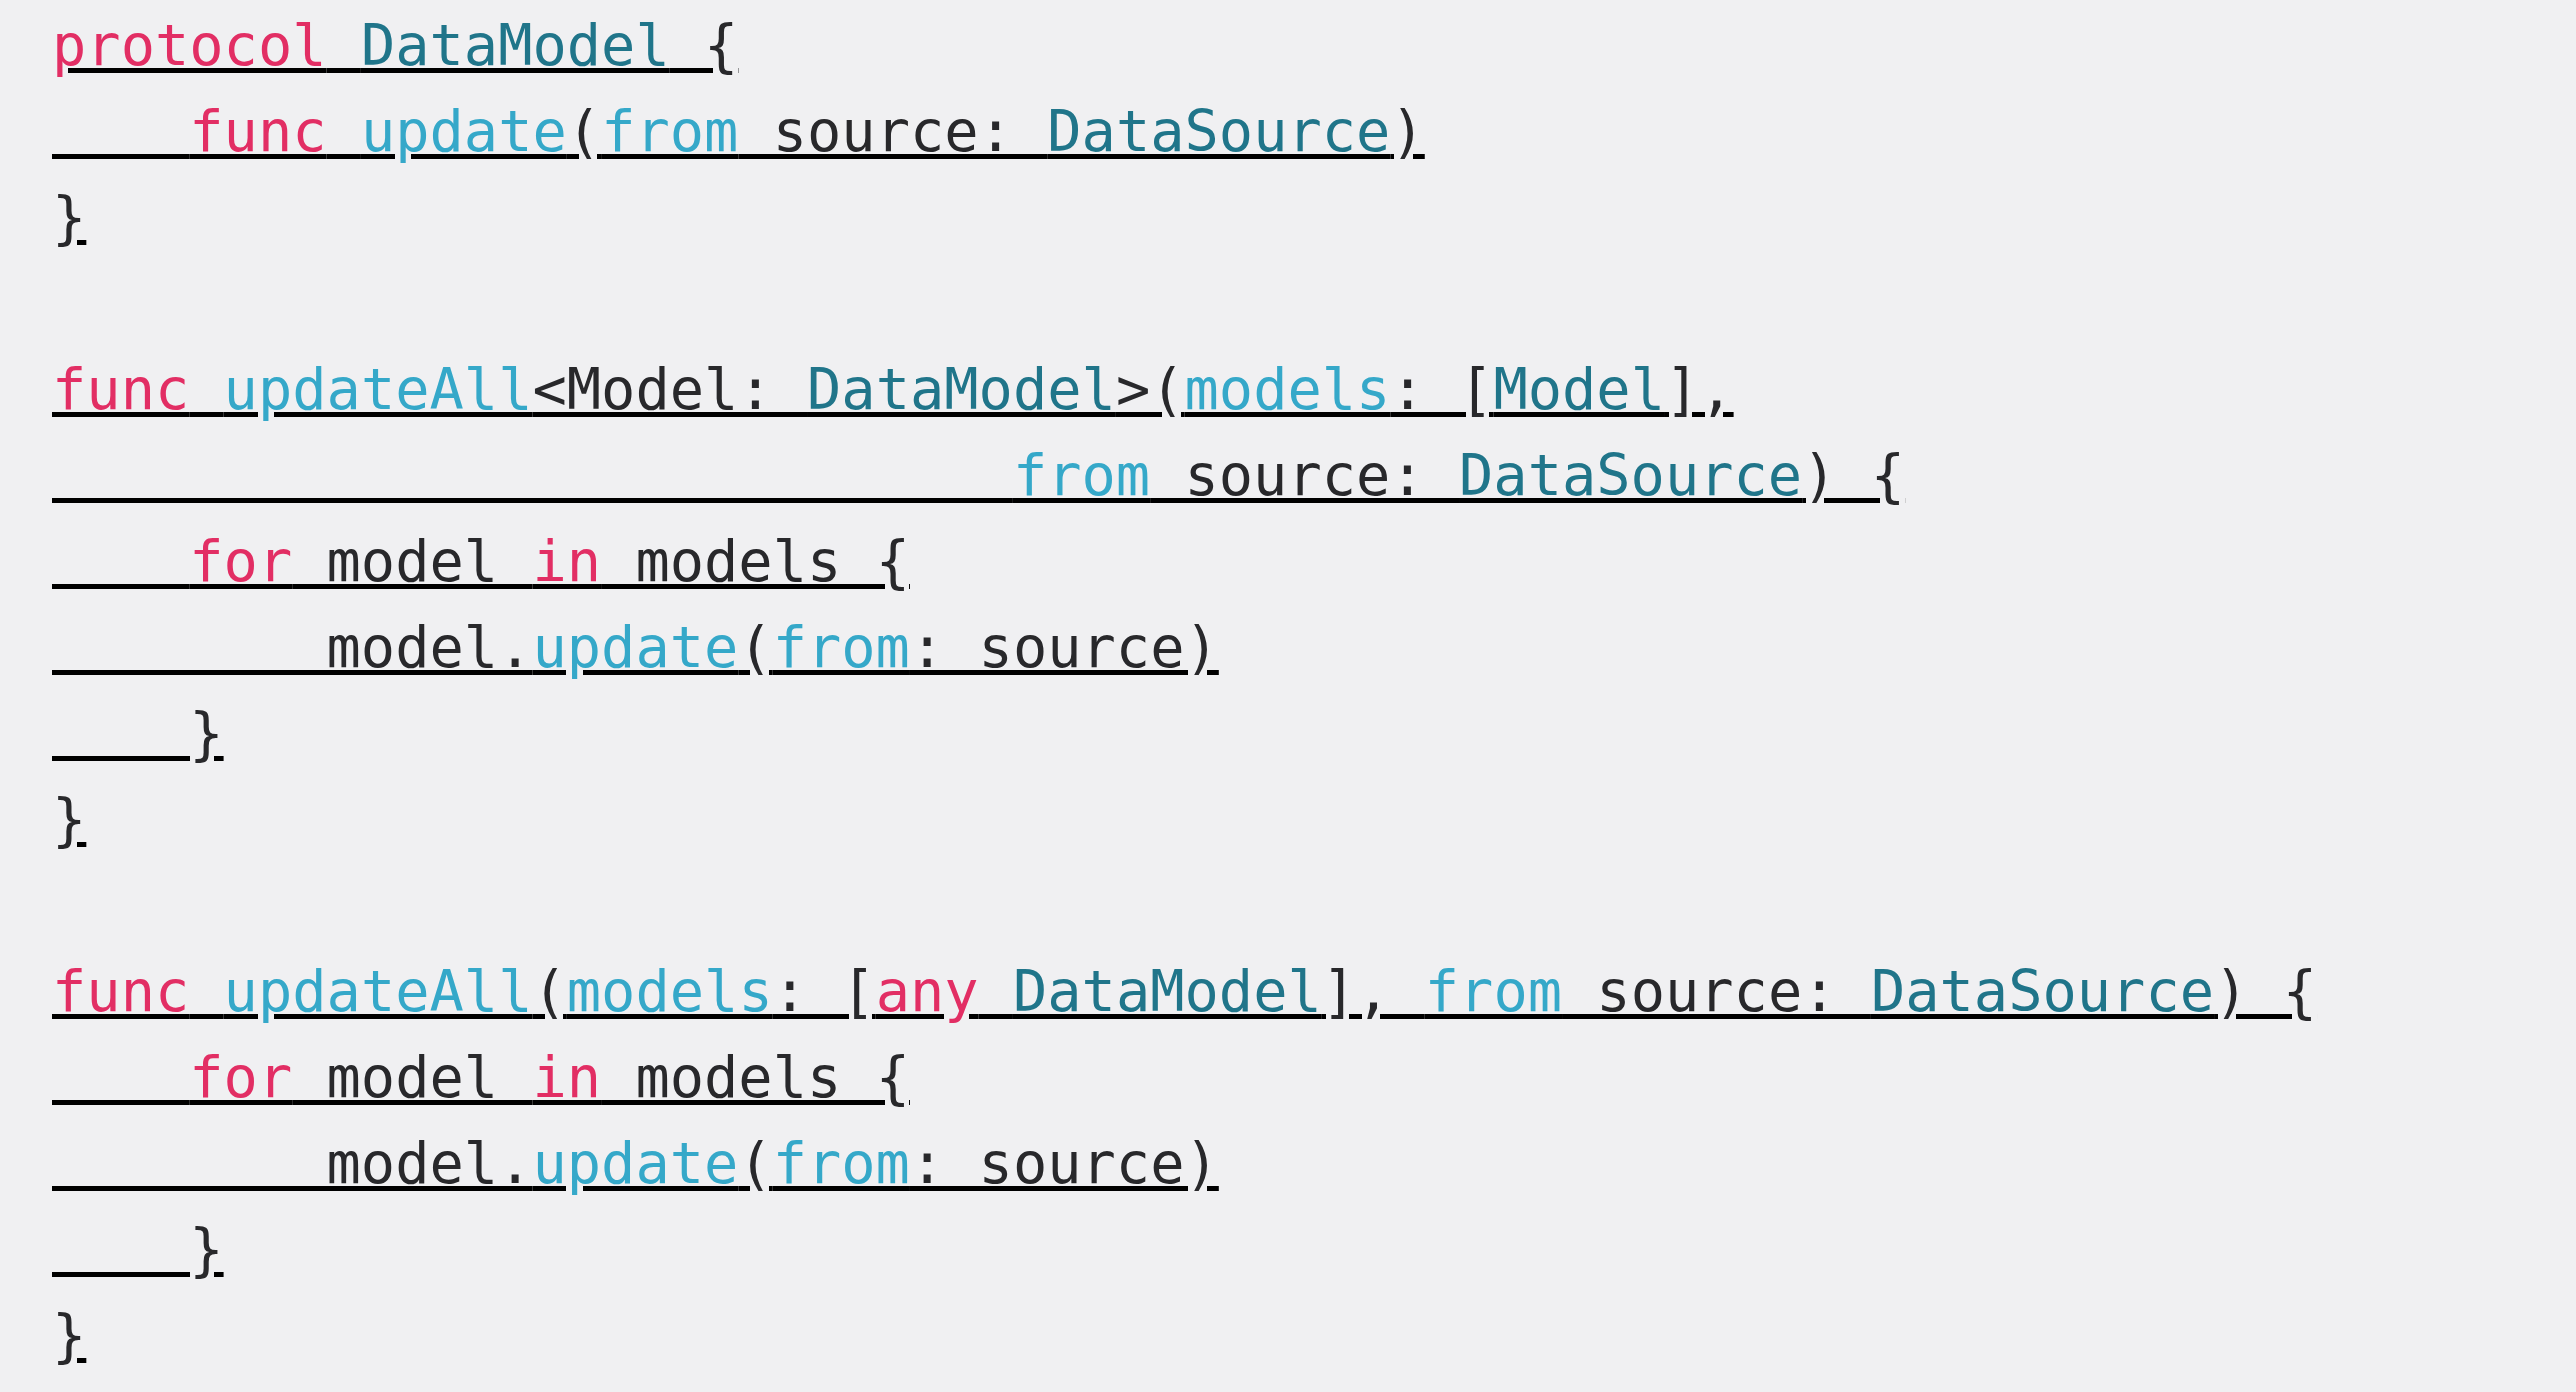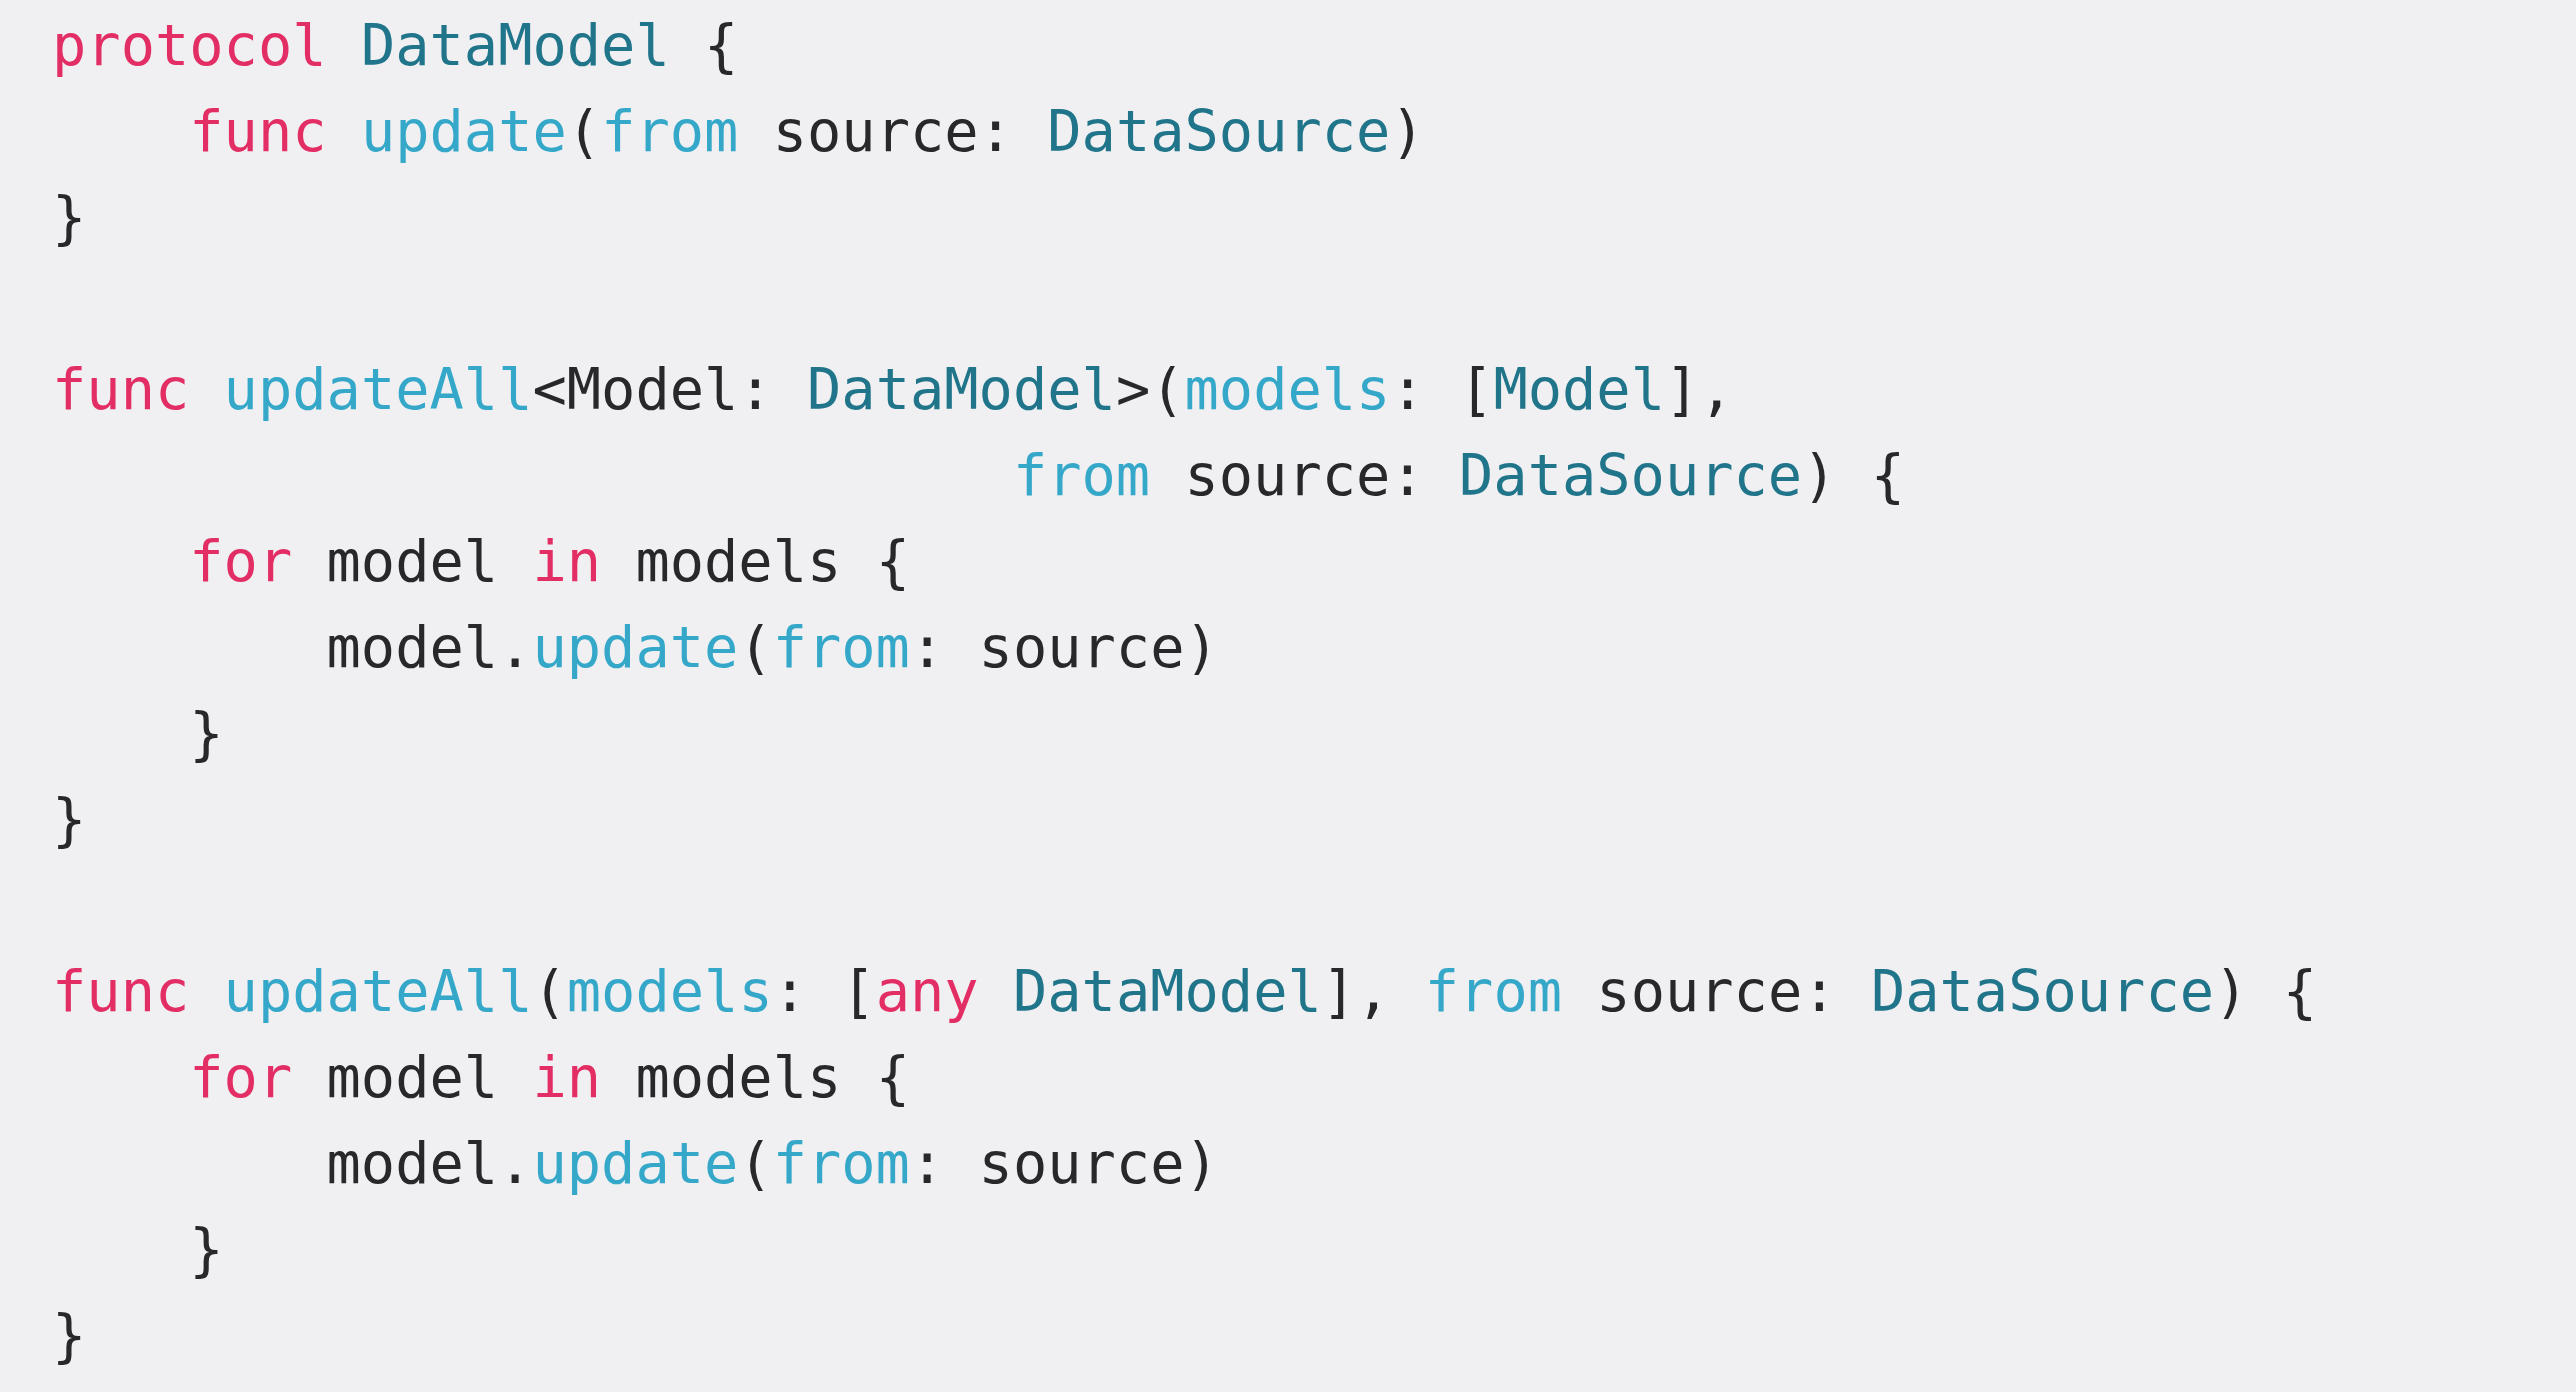--- a/index.html
+++ b/index.html
@@ -14,20 +14,21 @@
   }
   .code-snippet {
     box-sizing: border-box;
     padding: 1.9px 0 0 52px;
     font-family: "DejaVu Sans Mono", "Liberation Mono", monospace;
     font-size: 57px;
     line-height: 86px;
     font-weight: 400;
     white-space: pre;
     letter-spacing: 0;
+    text-decoration: underline;
   }
   .code-line {
     min-height: 86px;
     white-space: pre;
   }
   .code-token {
     white-space: pre;
   }
 </style>
 </head>

